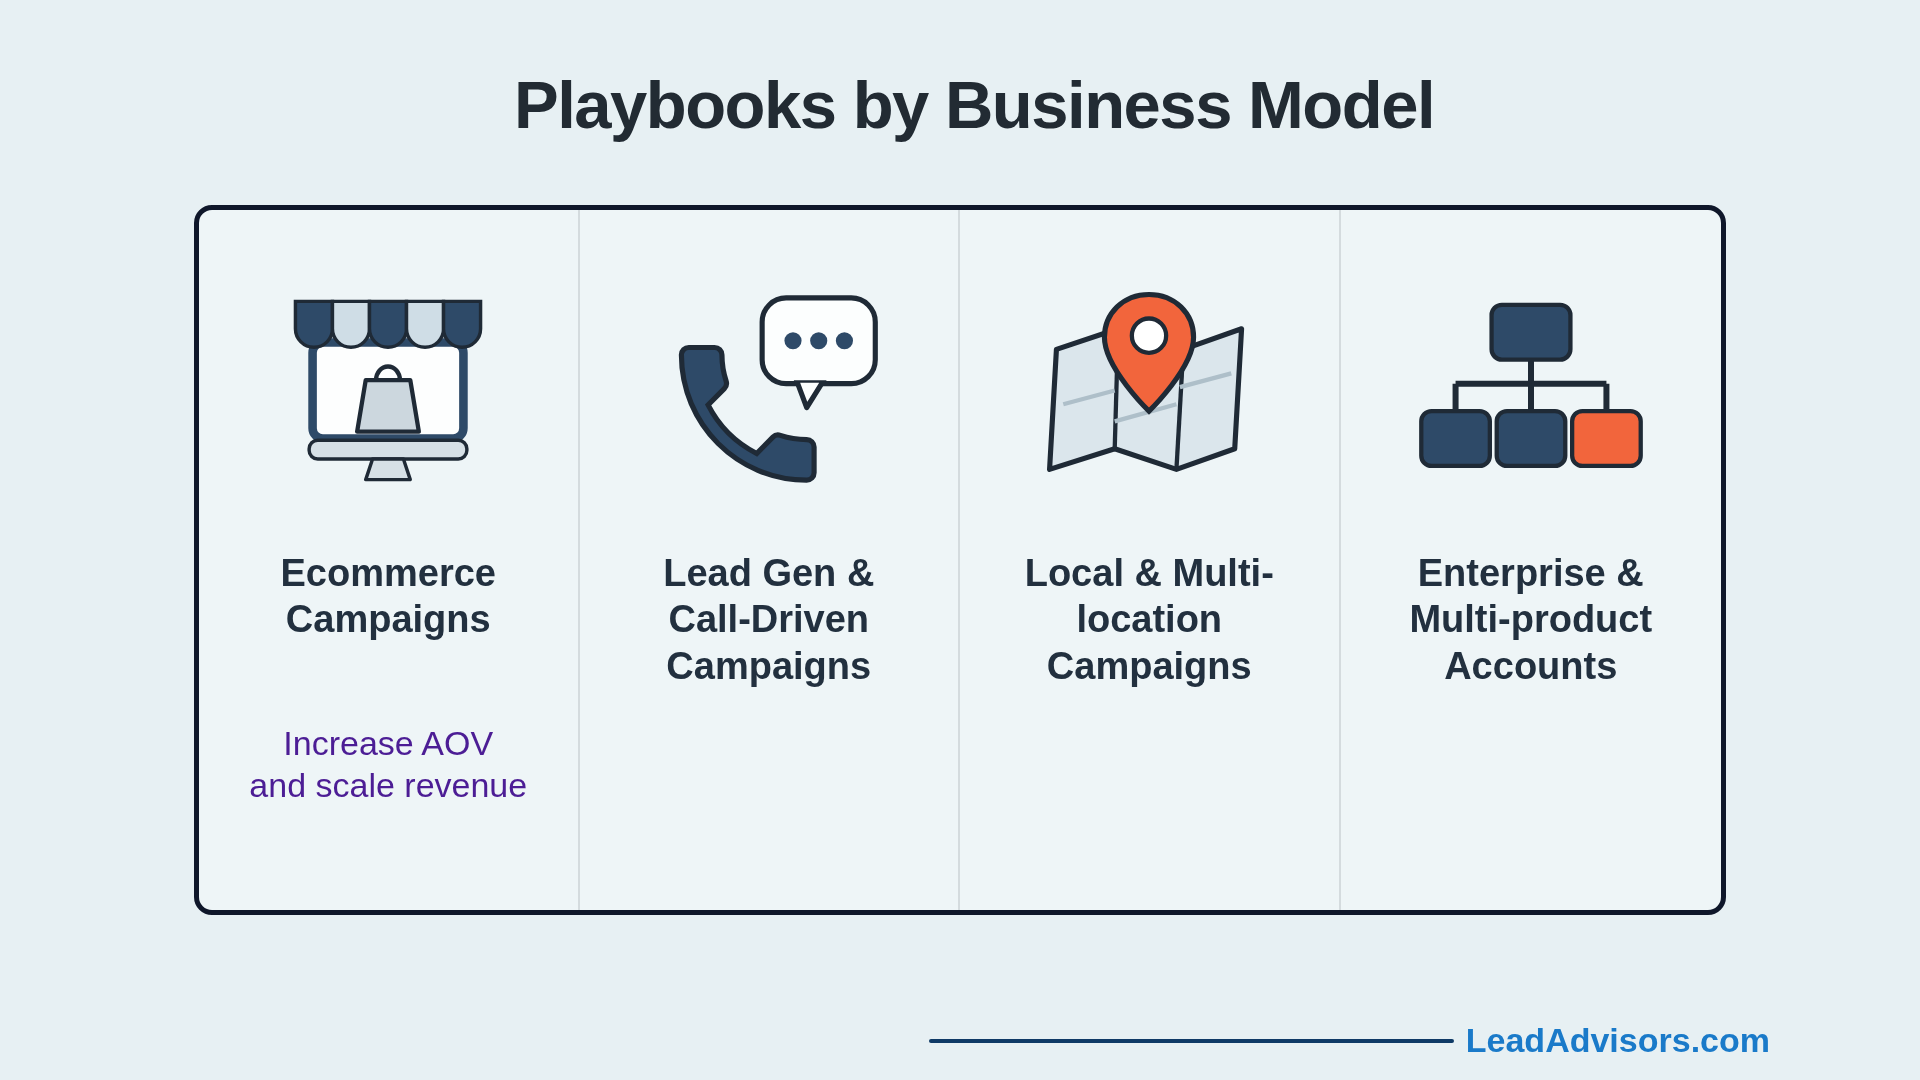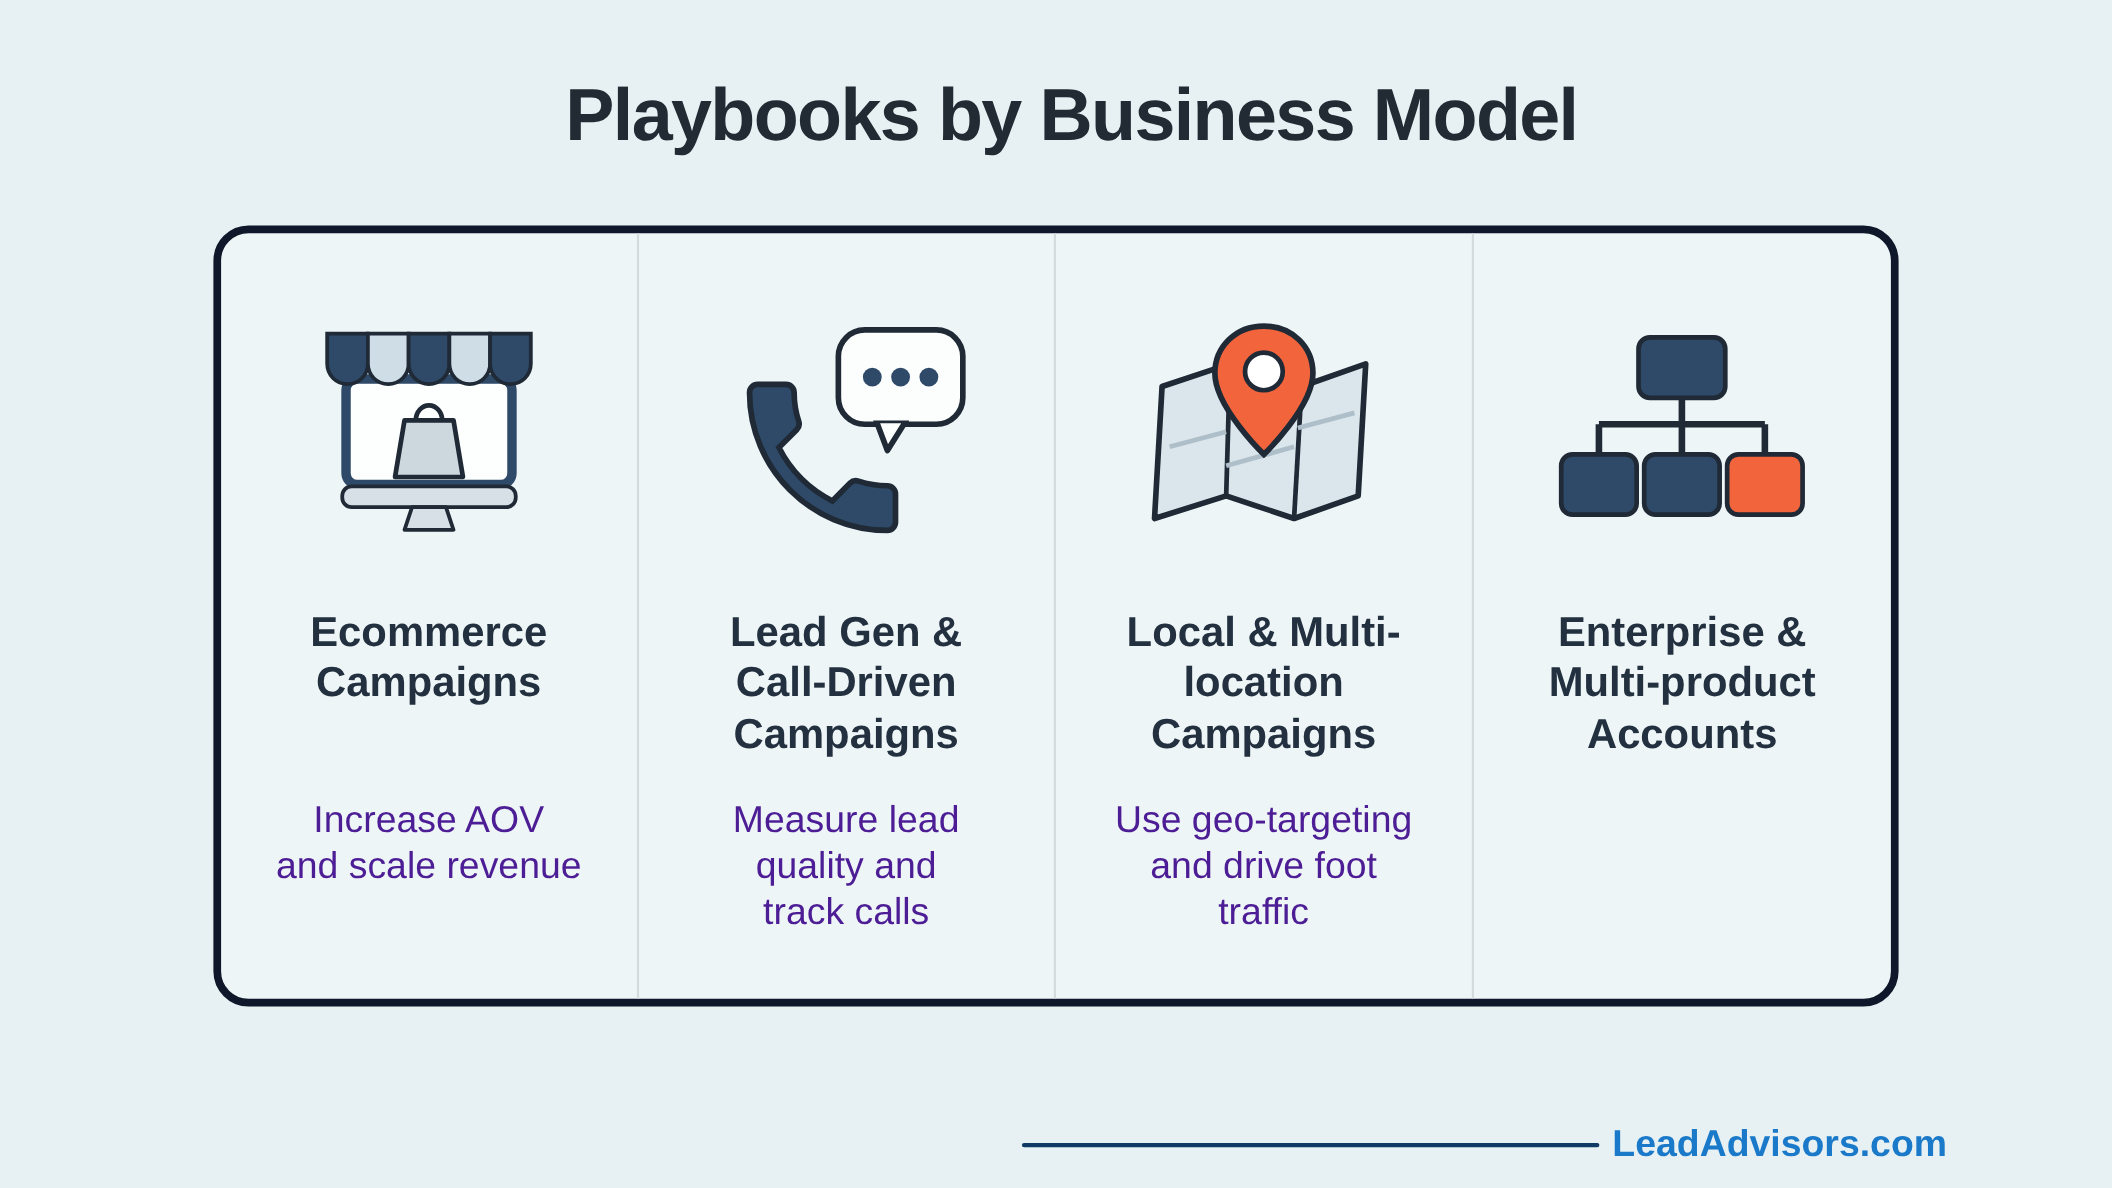--- a/index.html
+++ b/index.html
@@ -21,22 +21,22 @@
     letter-spacing: -1.5px;
     color: #222b33;
     margin-left: 28px;
   }
 
   .cards-container {
     width: 1532px;
     height: 710px;
     margin: 62px auto 0 auto;
     background: #eef5f7;
-    border: 7px solid #0f172a;
-    border-radius: 32px;
+    border: 5px solid #0f172a;
+    border-radius: 18px;
     display: grid;
     grid-template-columns: repeat(4, 1fr);
     overflow: hidden;
   }
 
   .card {
     display: flex;
     flex-direction: column;
     align-items: center;
     text-align: center;
@@ -135,44 +135,38 @@
           <circle cx="84" cy="33" r="5" fill="#2e4a68"></circle>
           <circle cx="99" cy="33" r="5" fill="#2e4a68"></circle>
           <circle cx="114" cy="33" r="5" fill="#2e4a68"></circle>
 
           <path transform="translate(6,24) scale(4.3)" d="M6.62 10.79c1.44 2.83 3.76 5.14 6.59 6.59l2.2-2.21c.27-.27.67-.36 1.02-.24 1.12.37 2.33.57 3.57.57.55 0 1 .45 1 1V20c0 .55-.45 1-1 1-9.39 0-17-7.61-17-17 0-.55.45-1 1-1h3.5c.55 0 1 .45 1 1 0 1.25.2 2.45.57 3.57.11.35.03.74-.25 1.02l-2.2 2.2z" fill="#2e4a68" stroke="#1f2a36" stroke-width="0.7"></path>
         </svg>
       </div>
       <div class="card-title">Lead Gen &amp;
 Call-Driven
 Campaigns</div>
-      <div class="card-desc">Measure lead
-quality and
-track calls</div>
     </div>
 
     <div class="card">
       <div class="icon-box">
         <svg width="240" height="213" viewBox="0 0 140 124" fill="none">
 
           <path d="M16 38 L52 26 L90 38 L124 26 L120 96 L86 108 L50 96 L12 108 Z" fill="#dbe6ec" stroke="#1f2a36" stroke-width="3" stroke-linejoin="round"></path>
           <path d="M52 26 L50 96" stroke="#1f2a36" stroke-width="2.5"></path>
           <path d="M90 38 L86 108" stroke="#1f2a36" stroke-width="2.5"></path>
           <path d="M20 70 L50 62 M50 80 L86 70 M88 60 L118 52" stroke="#aebfc9" stroke-width="2.5"></path>
 
           <path d="M70 6 C55 6 44 17 44 31 C44 49 70 74 70 74 C70 74 96 49 96 31 C96 17 85 6 70 6 Z" fill="#f2653c" stroke="#1f2a36" stroke-width="3"></path>
           <circle cx="70" cy="30" r="10" fill="#ffffff" stroke="#1f2a36" stroke-width="2.5"></circle>
         </svg>
       </div>
       <div class="card-title">Local &amp; Multi-
 location
 Campaigns</div>
-      <div class="card-desc">Use geo-targeting
-and drive foot
-traffic</div>
     </div>
 
     <div class="card">
       <div class="icon-box">
         <svg width="240" height="213" viewBox="0 0 140 124" fill="none">
           <path d="M70 42 L70 58 M26 58 L114 58 M26 58 L26 74 M70 58 L70 74 M114 58 L114 74" stroke="#1f2a36" stroke-width="3.5"></path>
           <rect x="47" y="12" width="46" height="32" rx="6" fill="#2e4a68" stroke="#1f2a36" stroke-width="2.5"></rect>
           <rect x="6" y="74" width="40" height="32" rx="6" fill="#2e4a68" stroke="#1f2a36" stroke-width="2.5"></rect>
           <rect x="50" y="74" width="40" height="32" rx="6" fill="#2e4a68" stroke="#1f2a36" stroke-width="2.5"></rect>
           <rect x="94" y="74" width="40" height="32" rx="6" fill="#f2653c" stroke="#1f2a36" stroke-width="2.5"></rect>

